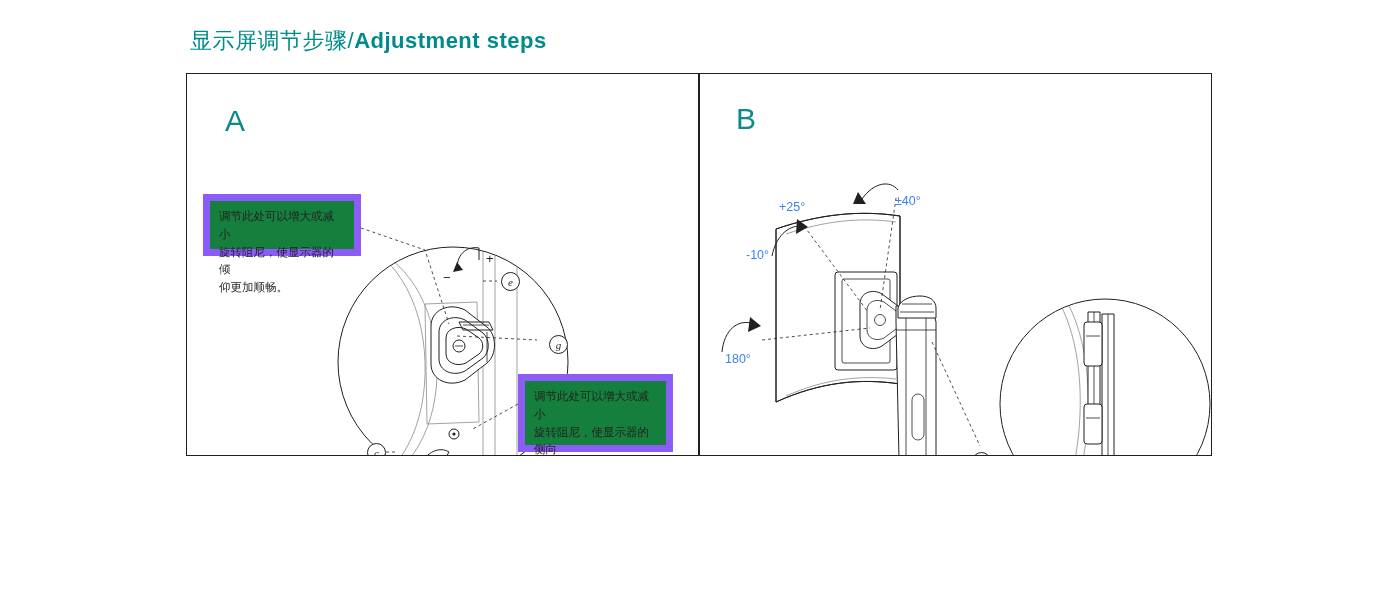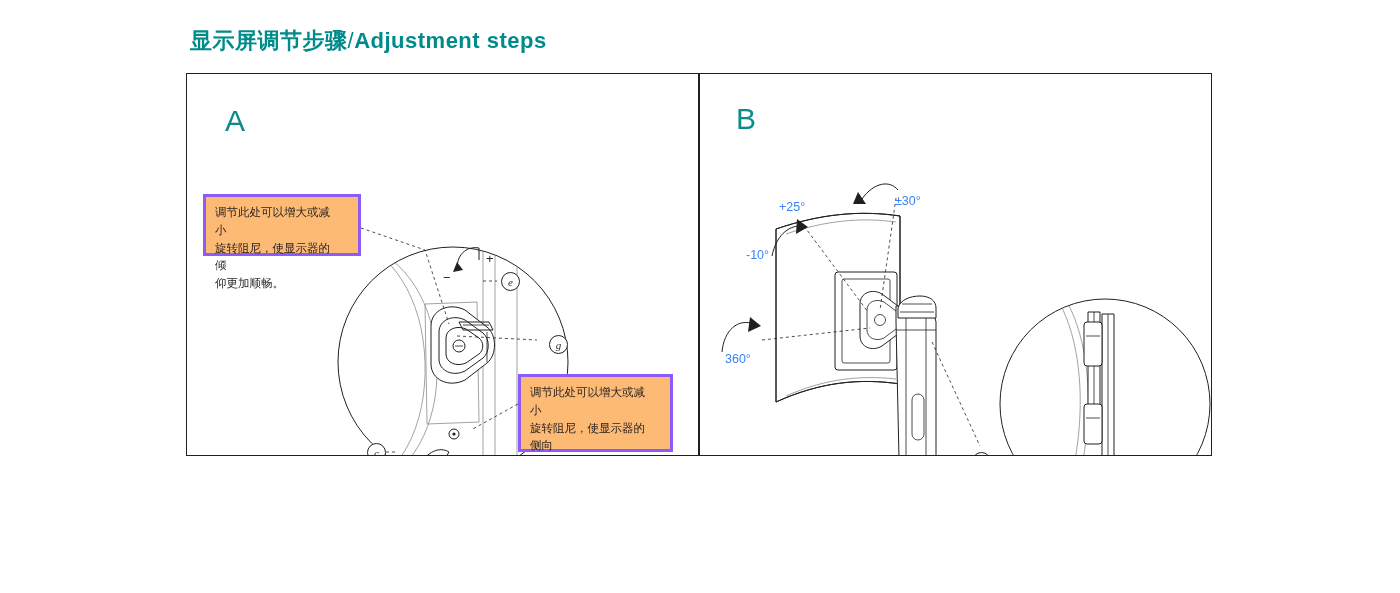--- a/index.html
+++ b/index.html
@@ -16,21 +16,21 @@
   }
   #page-title {
     position: absolute;
     left: 190px;
     top: 26px;
     font-size: 22px;
     color: #008b8b;
     letter-spacing: 0.5px;
     white-space: nowrap;
   }
-  #page-title .cn { font-weight: 700; }
+  #page-title .cn { font-weight: 400; }
   #page-title .en { font-weight: 700; }
 
   .panel {
     position: absolute;
     border: 1px solid #231f20;
     background: #ffffff;
     box-sizing: border-box;
     overflow: hidden;
   }
   #panel-a { left: 186px;  top: 73px; width: 513px; height: 383px; }
@@ -40,22 +40,22 @@
     position: absolute;
     font-size: 30px;
     color: #0f8a8a;
     font-family: "Liberation Sans", sans-serif;
   }
   #letter-a { left: 38px; top: 30px; }
   #letter-b { left: 36px; top: 28px; }
 
   .callout {
     position: absolute;
-    border: 3px solid #8b5cf6;
-    background: #fdba74;
+    border: 7px solid #8b5cf6;
+    background: #15803d;
     font-size: 11.5px;
     line-height: 1.55;
     color: #231f20;
     padding: 7px 17px 8px 9px;
     box-sizing: border-box;
     white-space: pre-line;
   }
   #callout-tilt { left: 16px;  top: 120px; width: 158px; height: 62px; }
   #callout-swivel { left: 331px; top: 300px; width: 155px; height: 78px; }
 
@@ -257,18 +257,18 @@
 
         <rect x="384" y="248" width="18" height="44" rx="3" class="fillw"></rect>
         <rect x="384" y="330" width="18" height="40" rx="3" class="fillw"></rect>
         <path d="M386 262 L400 262" class="stk-thin"></path>
         <path d="M386 344 L400 344" class="stk-thin"></path>
       </g>
     </g>
   </svg>
 
   <div class="angle-text" id="ang-plus25">+25°</div>
-  <div class="angle-text" id="ang-pm20">±30°</div>
+  <div class="angle-text" id="ang-pm20">±40°</div>
   <div class="angle-text" id="ang-minus15">-10°</div>
-  <div class="angle-text" id="ang-360">360°</div>
+  <div class="angle-text" id="ang-360">180°</div>
 
   <div class="label-circle" id="circle-f">f</div>
 </div>
 
 </body></html>

